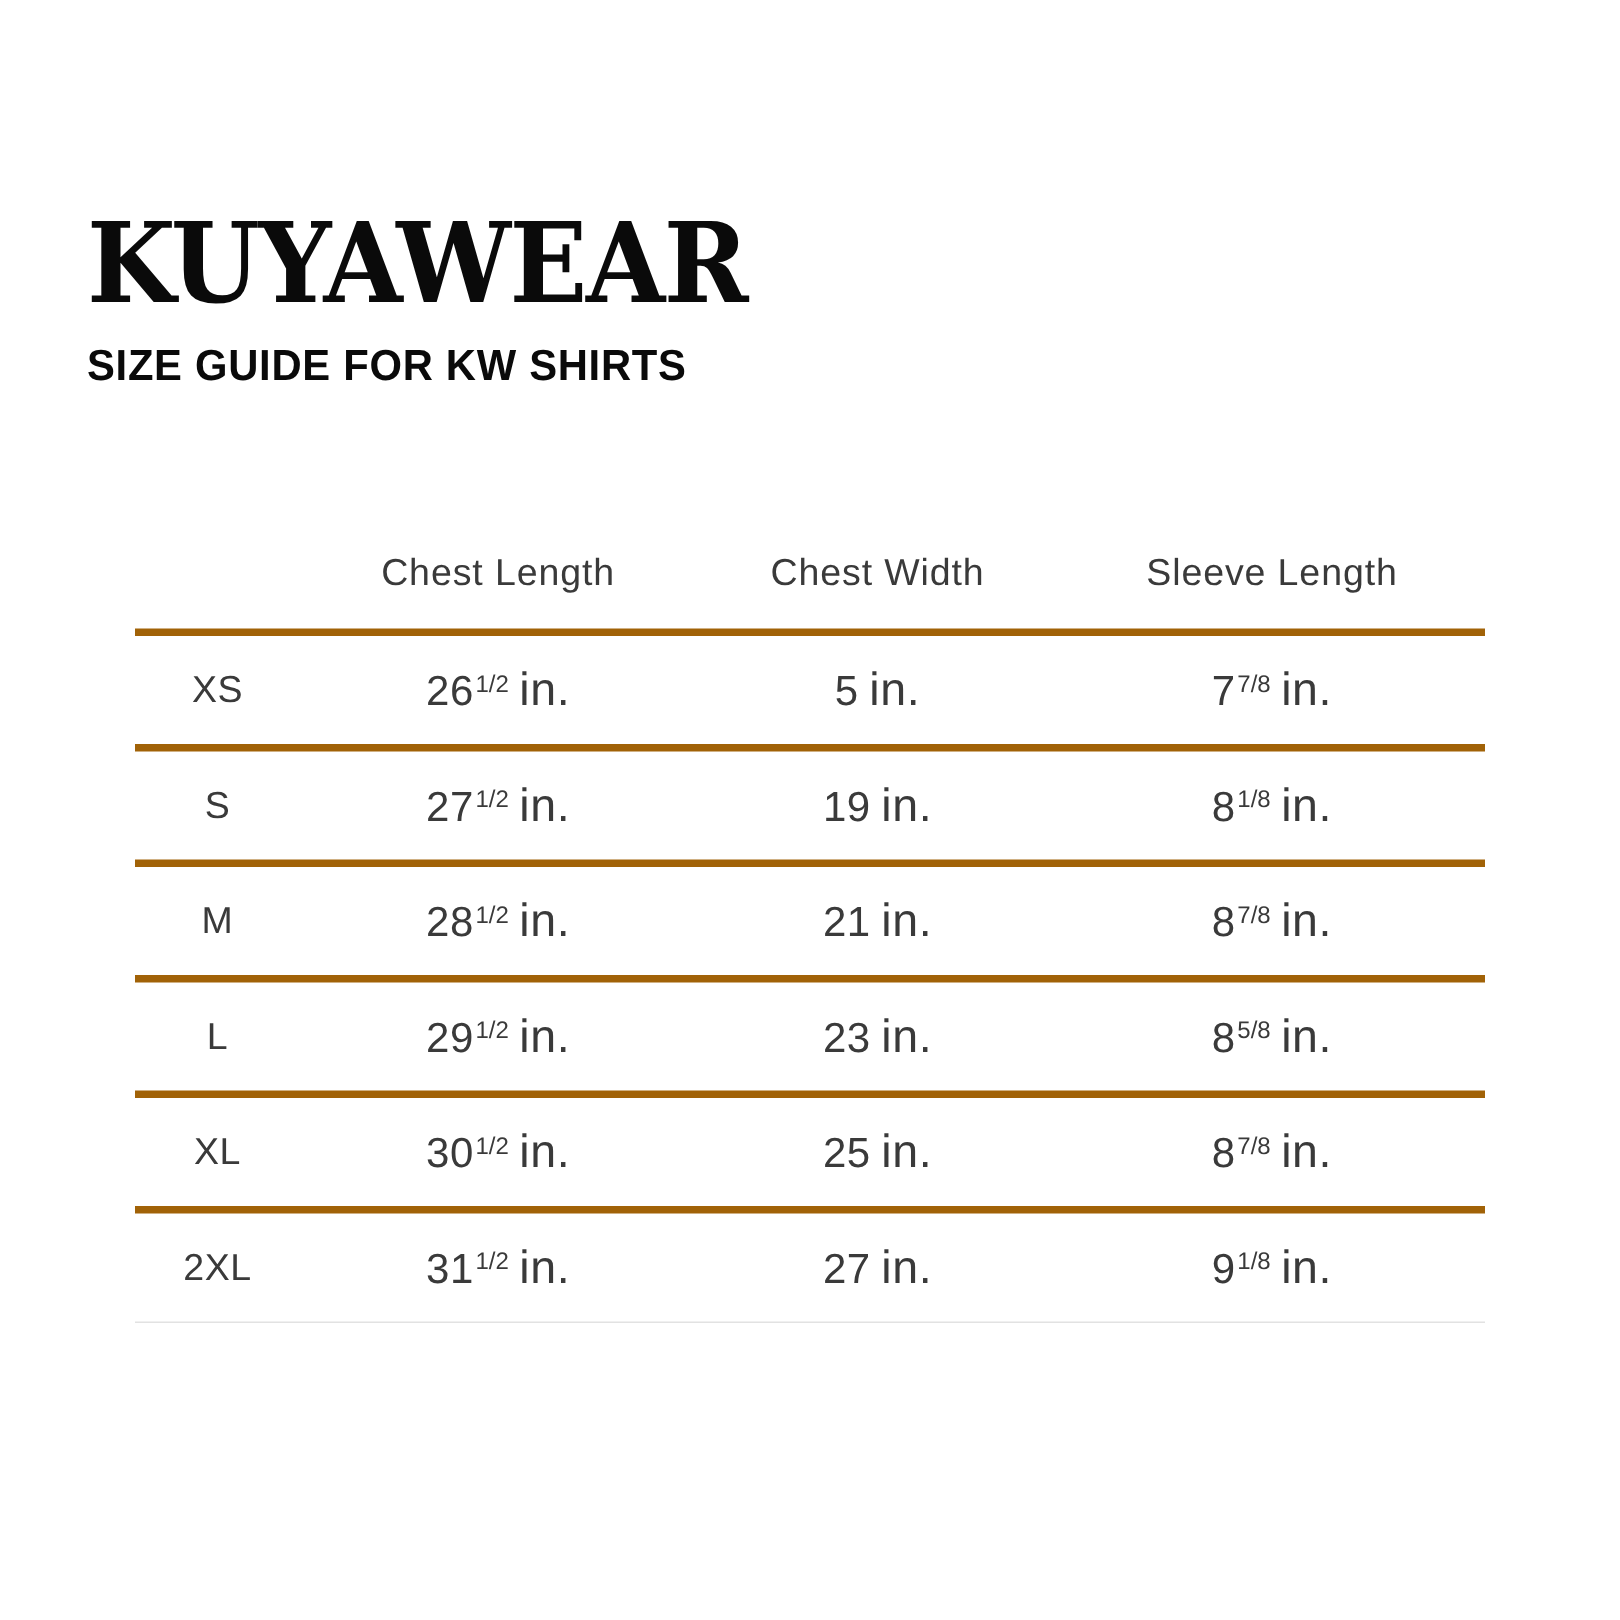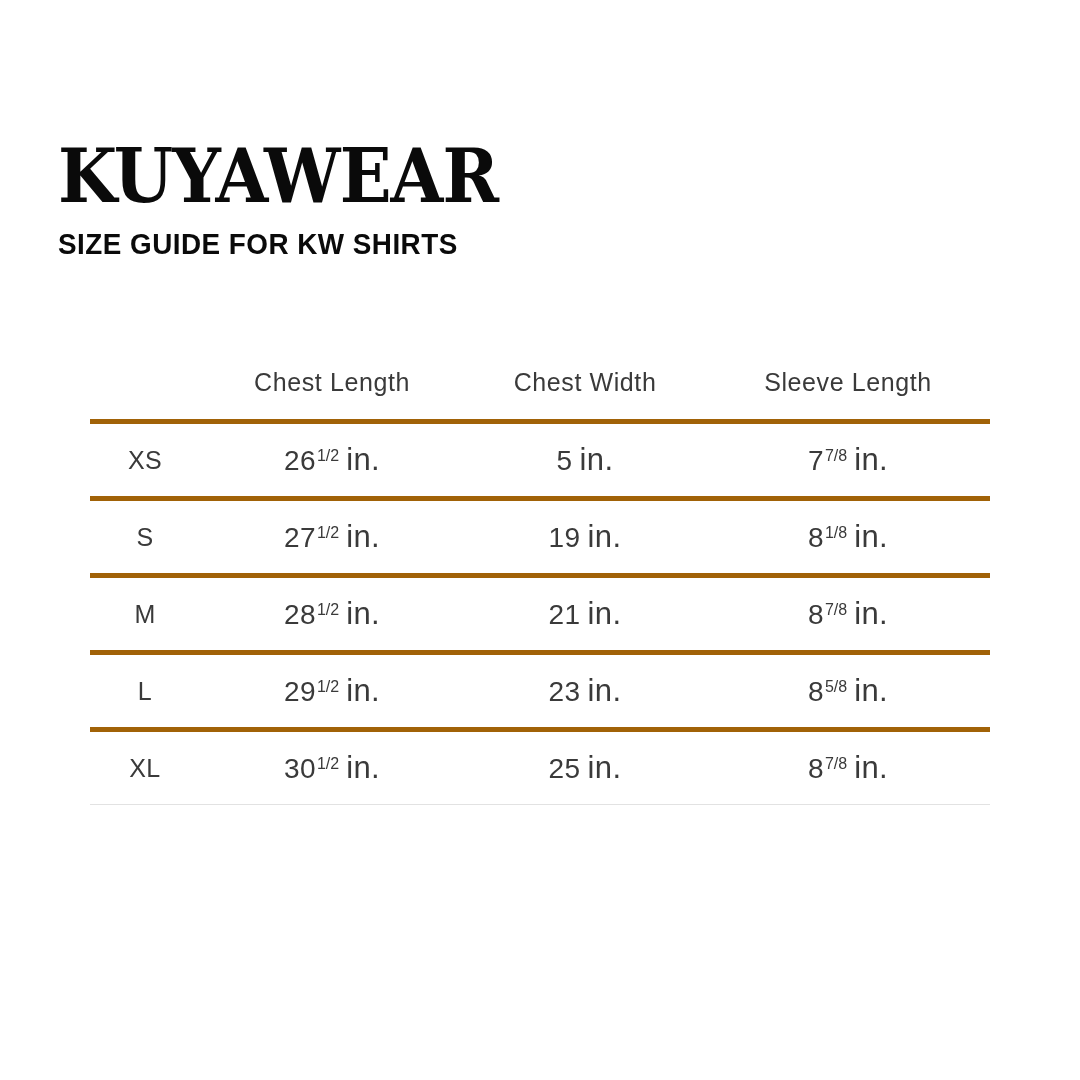--- a/index.html
+++ b/index.html
@@ -153,17 +153,23 @@
             <td><span class="val"><span class="whole">29</span><span class="frac">1/2</span><span class="unit">in.</span></span></td>
             <td><span class="val"><span class="whole">23</span><span class="unit">in.</span></span></td>
             <td><span class="val"><span class="whole">8</span><span class="frac">5/8</span><span class="unit">in.</span></span></td>
           </tr>
           <tr>
             <td class="size-label">XL</td>
             <td><span class="val"><span class="whole">30</span><span class="frac">1/2</span><span class="unit">in.</span></span></td>
             <td><span class="val"><span class="whole">25</span><span class="unit">in.</span></span></td>
             <td><span class="val"><span class="whole">8</span><span class="frac">7/8</span><span class="unit">in.</span></span></td>
           </tr>
+          <tr>
+            <td class="size-label">2XL</td>
+            <td><span class="val"><span class="whole">31</span><span class="frac">1/2</span><span class="unit">in.</span></span></td>
+            <td><span class="val"><span class="whole">27</span><span class="unit">in.</span></span></td>
+            <td><span class="val"><span class="whole">9</span><span class="frac">1/8</span><span class="unit">in.</span></span></td>
+          </tr>
         </tbody>
     </table>
   </div>
 
 </div>
 
 </body></html>

